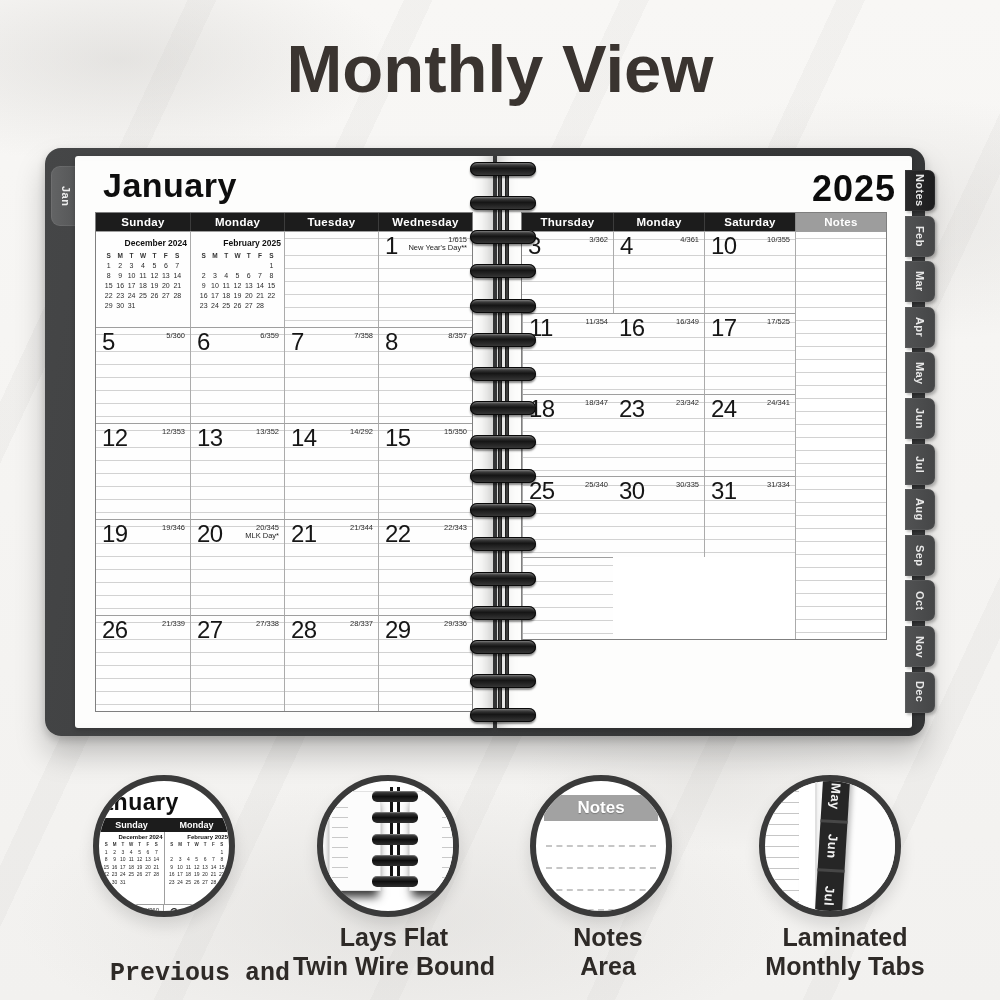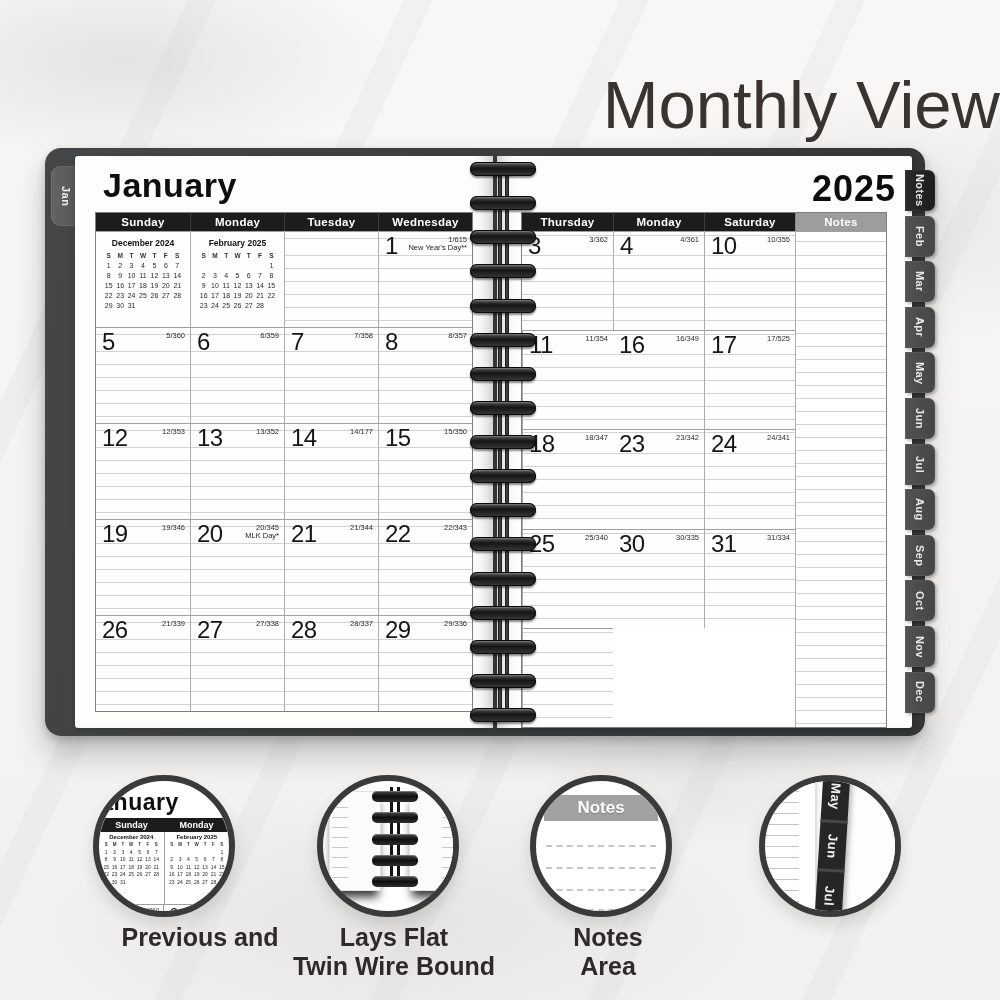--- a/index.html
+++ b/index.html
@@ -12,22 +12,22 @@
     position:relative; width:1000px; height:1000px; overflow:hidden;
     background:
       radial-gradient(ellipse 420px 160px at 12% 6%, rgba(198,196,193,.38), transparent 65%),
       radial-gradient(ellipse 520px 200px at 88% 22%, rgba(203,201,198,.32), transparent 62%),
       radial-gradient(ellipse 640px 230px at 40% 92%, rgba(206,204,201,.36), transparent 60%),
       radial-gradient(ellipse 300px 120px at 70% 78%, rgba(210,208,205,.3), transparent 60%),
       repeating-linear-gradient(115deg, transparent 0 170px, rgba(185,183,180,.10) 170px 196px),
       linear-gradient(#f8f7f5,#f2f1ef);
   }
   .page-title {
-    position:absolute; top:30px; left:0; right:0; text-align:right;
-    font-size:67px; font-weight:400; color:#3a3430; letter-spacing:0;margin-top:36px;
+    position:absolute; top:30px; left:0; right:0; text-align:center;
+    font-size:67px; font-weight:700; color:#3a3430; letter-spacing:0;
   }
 
   
   .planner { position:absolute; left:45px; top:148px; width:880px; height:588px; }
   .cover {
     position:absolute; inset:0; background:linear-gradient(100deg,#454647,#38393a 60%,#333435);
     border-radius:16px; box-shadow:0 18px 30px rgba(0,0,0,.22), 0 4px 8px rgba(0,0,0,.18);
   }
   .jan-tab {
     position:absolute; left:6px; top:18px; width:30px; height:60px;
@@ -69,21 +69,21 @@
   
   .month-title { position:absolute; left:28px; top:10px; font-size:34px; font-weight:800; color:#0e0e0e; letter-spacing:.5px; }
   .year-title  { position:absolute; right:16px; top:12px; font-size:36px; font-weight:800; color:#0c0c0c; letter-spacing:1px; }
 
   
   .cal {
     position:absolute; top:56px; display:grid; background:#fff;
     grid-template-rows:18px repeat(5,1fr); border:1px solid #7f7f7f;
   }
   .cal.left-cal  { left:20px; width:378px; height:500px; grid-template-columns:repeat(4,1fr); }
-  .cal.right-cal { left:24px; width:366px; height:516px; grid-template-columns:repeat(4,1fr); }
+  .cal.right-cal { left:24px; width:366px; height:428px; grid-template-columns:repeat(4,1fr); }
   .hcell {
     background:#1c1c1c; color:#fff; font-size:11.5px; font-weight:700;
     display:flex; align-items:center; justify-content:center; letter-spacing:.3px;
   }
   .hcell + .hcell { border-left:1px solid #3c3c3c; }
   .hcell.notes { background:#9d9d9d; border-left:1px solid #8a8a8a; }
   .cell {
     position:relative; border-top:1px solid #9f9f9f; background:#fefefe;
     background-image:repeating-linear-gradient(to bottom, transparent 0 12px, #d2d2d2 12px 13px);
     background-position:0 11px;
@@ -95,21 +95,21 @@
   .code { position:absolute; top:3px; right:5px; font-size:7.5px; color:#2c2c2c; }
   .holiday { position:absolute; top:12px; right:5px; font-size:7.5px; color:#1d1d1d; text-align:right; line-height:8px; }
   .notes-col {
     position:relative; grid-column:4; grid-row:2 / 7; border-left:1px solid #ababab; border-top:1px solid #9f9f9f;
     background-image:repeating-linear-gradient(to bottom, transparent 0 12px, #d2d2d2 12px 13px);
     background-position:0 11px;
   }
 
   
   .minical { position:absolute; inset:2px 3px; }
-  .mc-title { text-align:center; font-size:8.5px; font-weight:700; margin:4px 0 4px; color:#101010; }
+  .mc-title { text-align:right; font-size:8.5px; font-weight:700; margin:4px 0 4px; color:#101010; }
   .mc-grid { display:grid; grid-template-columns:repeat(7,1fr); row-gap:3px; text-align:center;
              font-size:7px; color:#2a2a2a; padding:0 4px; }
   .mc-grid .mc-dow { font-weight:700; font-size:6.5px; color:#333; }
 
   
   .feature-circle {
     position:absolute; width:142px; height:142px; border-radius:50%;
     background:#fff; border:6px solid #3a3a3a; overflow:hidden;
     box-shadow:0 8px 16px rgba(0,0,0,.12);
   }
@@ -323,21 +323,21 @@
         <div class="cell colstart">
           <span class="day">12</span>
           <span class="code">12/353</span>
         </div>
         <div class="cell">
           <span class="day">13</span>
           <span class="code">13/352</span>
         </div>
         <div class="cell">
           <span class="day">14</span>
-          <span class="code">14/177</span>
+          <span class="code">14/292</span>
         </div>
         <div class="cell">
           <span class="day">15</span>
           <span class="code">15/350</span>
         </div>
 
         <div class="cell colstart">
           <span class="day">19</span>
           <span class="code">19/346</span>
         </div>
@@ -620,27 +620,29 @@
     <div class="fc4-after"></div>
     <div class="fc4-lines"></div>
     <div class="fc4-edge"></div>
     <div class="fc4-strip">
       <div class="ft">May</div>
       <div class="ft">Jun</div>
       <div class="ft">Jul</div>
     </div>
   </div>
 
-  <div class="caption" style="left:85px;  top:923px;">
+  <div class="caption" style="left:85px;  top:959px;font-family:Liberation Mono, monospace;">
     <div>Previous and</div>
   </div>
   <div class="caption" style="left:279px; top:923px;">
     <div>Lays Flat</div>
     <div>Twin Wire Bound</div>
   </div>
   <div class="caption" style="left:493px; top:923px;">
     <div>Notes</div>
     <div>Area</div>
   </div>
   <div class="caption" style="left:730px; top:923px;">
+    <div>Laminated</div>
+    <div>Monthly Tabs</div>
   </div>
 
 </div>
 
 </body></html>

